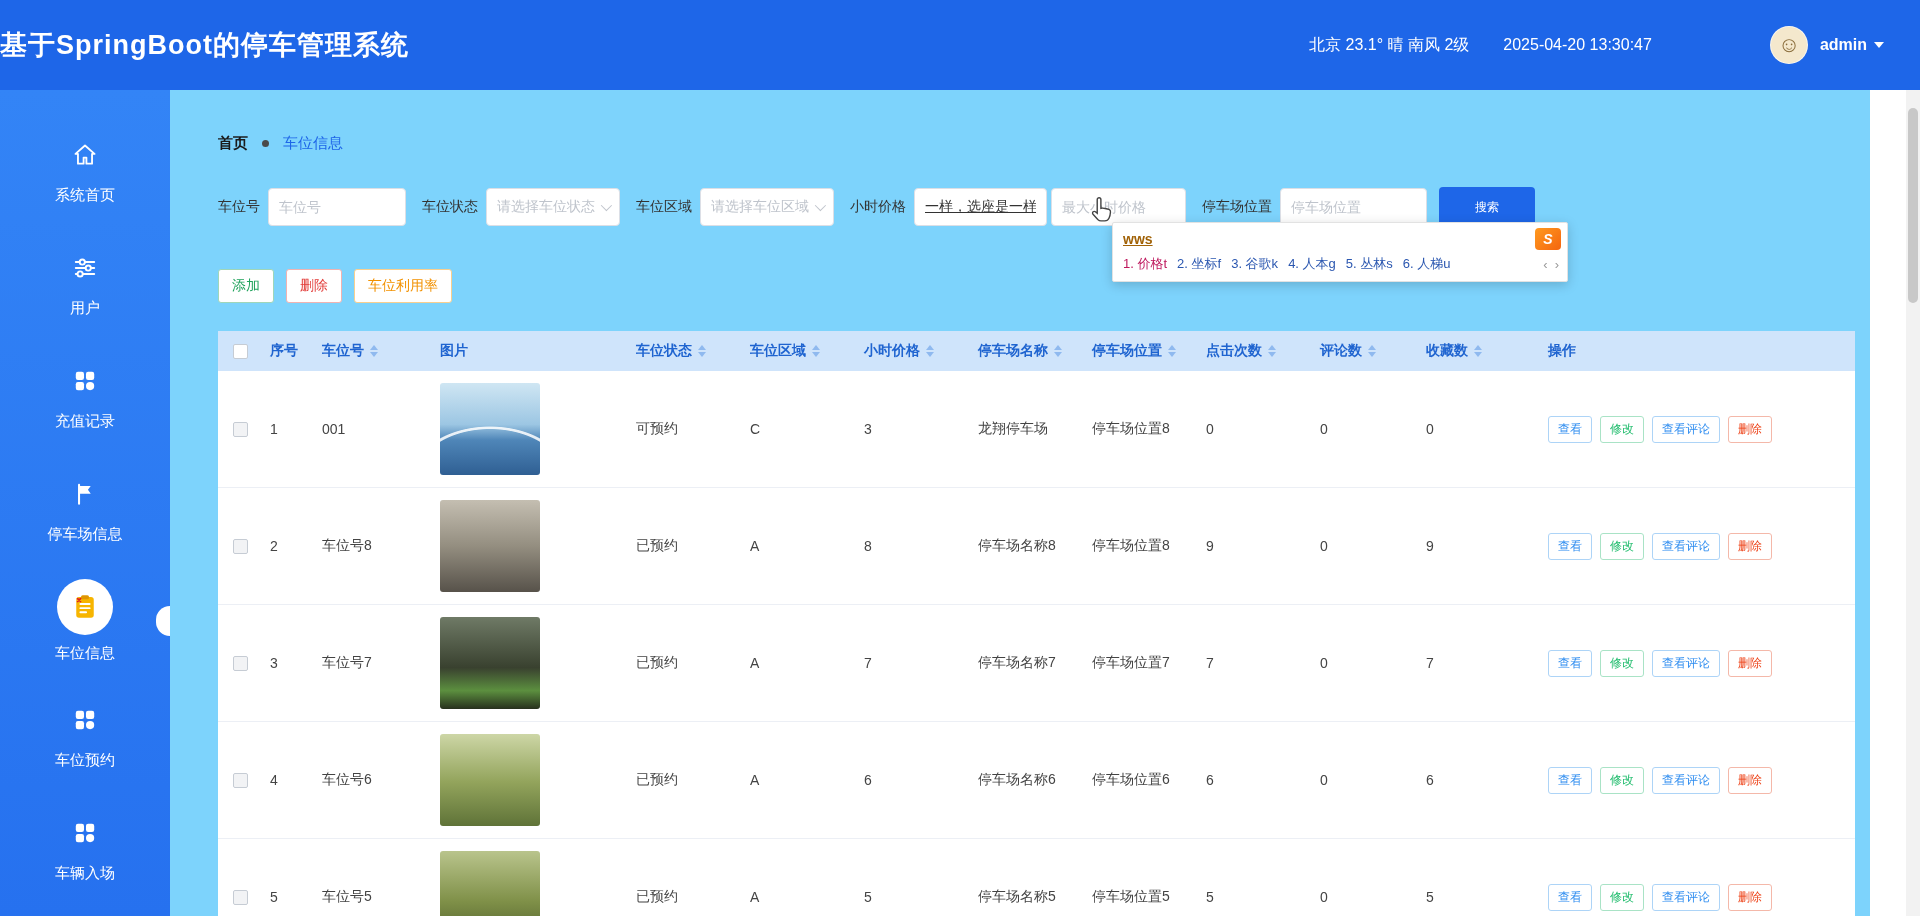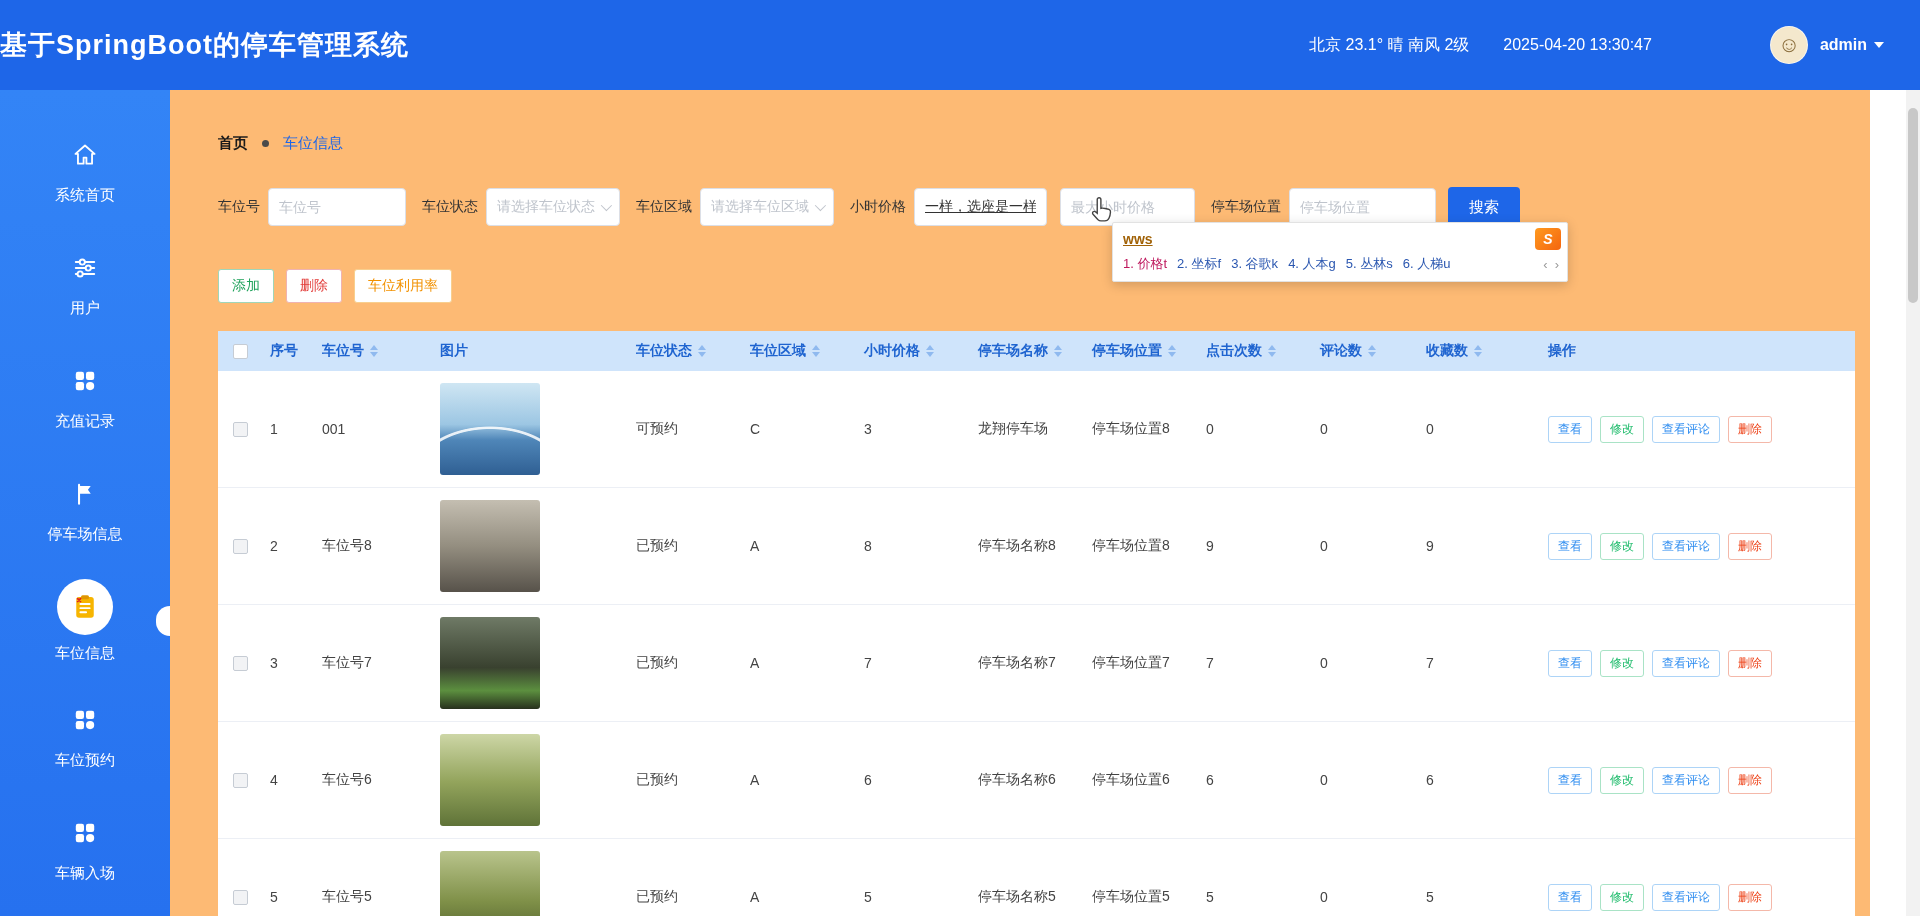--- a/index.html
+++ b/index.html
@@ -42,49 +42,49 @@
   .side-icon { width:44px; height:44px; display:flex; align-items:center; justify-content:center; }
   .side-label { color:#fff; font-size:15px; margin-top:9px; }
   .side-item.active .side-icon { width:56px; height:56px; background:#fff; border-radius:50%; }
   .side-notch { display:none; }
   .side-item.active .side-notch {
     display:block; position:absolute; right:0; top:50%; transform:translateY(-50%);
     width:14px; height:30px; background:#fff; border-radius:15px 0 0 15px;
   }
 
   
-  .main { position:absolute; left:170px; top:90px; width:1700px; height:826px; padding:44px 56px 4px 48px; background:#fdba74; }
+  .main { position:absolute; left:170px; top:90px; width:1700px; height:826px; padding:44px 56px 4px 48px; background:#7dd3fc; }
 
   .breadcrumb { display:flex; align-items:center; font-size:15px; }
   .bc-home { color:#1a1a1a; font-weight:bold; cursor:pointer; }
   .bc-dot { width:7px; height:7px; border-radius:50%; background:#4a4a4a; margin:0 14px; }
   .bc-current { color:#1e66e8; }
 
   
   .filters { display:flex; align-items:center; margin-top:34px; }
   .f-label { font-size:14px; color:#333; margin-right:8px; white-space:nowrap; }
   .f-input, .f-select {
     height:38px; border:1px solid #dcdfe6; border-radius:4px; background:#fff;
     font-size:14px; color:#333; padding:0 10px; font-family:"Liberation Sans","DejaVu Sans",sans-serif;
   }
   .f-input::placeholder { color:#bfc4cc; }
   .w-space { width:138px; margin-right:16px; }
   .w-status, .w-area { width:134px; margin-right:16px; }
-  .w-price { width:133px; margin-right:13px; }
+  .w-price { width:133px; margin-right:4px; }
   .w-maxprice { width:135px; margin-right:16px; }
   .w-location { width:147px; margin-right:12px; }
   .f-select { display:flex; align-items:center; justify-content:space-between; cursor:pointer; }
   .sel-placeholder { color:#bfc4cc; font-size:14px; white-space:nowrap; overflow:hidden; }
   .sel-caret {
     width:8px; height:8px; border-right:1.6px solid #c0c4cc; border-bottom:1.6px solid #c0c4cc;
     transform:rotate(45deg) translateY(-2px); flex:none; margin-left:6px;
   }
   .ime-compose { text-decoration:underline; }
   .search-btn {
-    width:72px; height:40px; background:#1e66e8; color:#fff; font-size:15px;
+    width:96px; height:40px; background:#1e66e8; color:#fff; font-size:12px;
     border:none; border-radius:4px; cursor:pointer; font-family:inherit;
   }
 
   
   .ime-popup {
     position:absolute; left:1112px; top:222px; width:456px; background:#fff;
     border:1px solid #e2e2e2; box-shadow:0 3px 12px rgba(0,0,0,.18); z-index:60; border-radius:2px;
   }
   .ime-top { display:flex; align-items:center; justify-content:space-between; padding:5px 6px 2px 10px; }
   .ime-comp { color:#a16207; font-size:14px; font-weight:bold; text-decoration:underline; }

